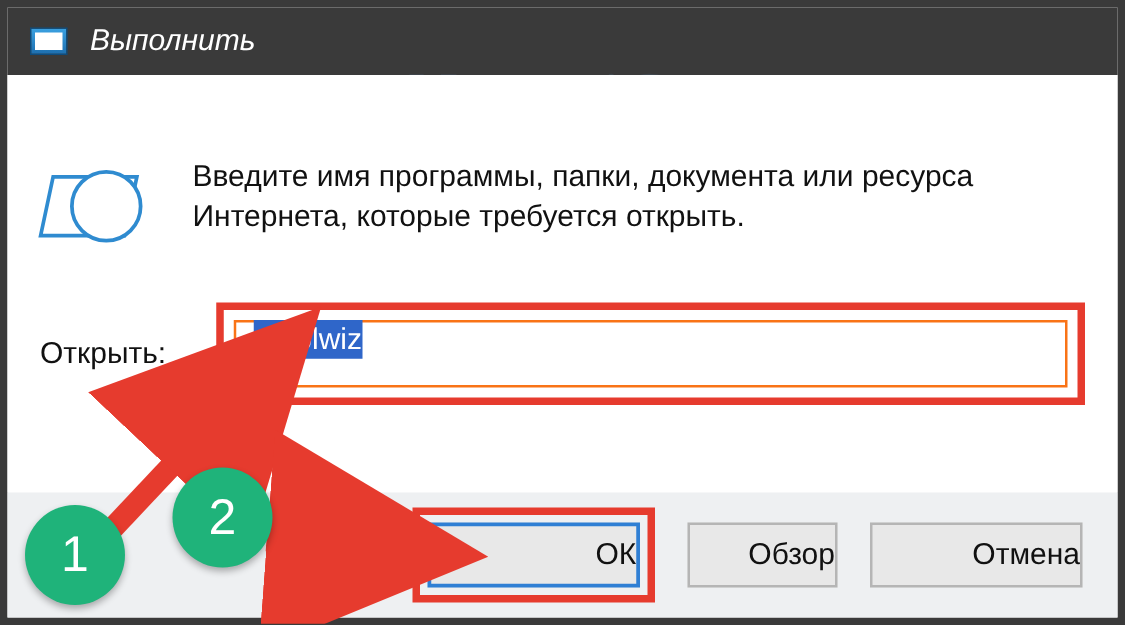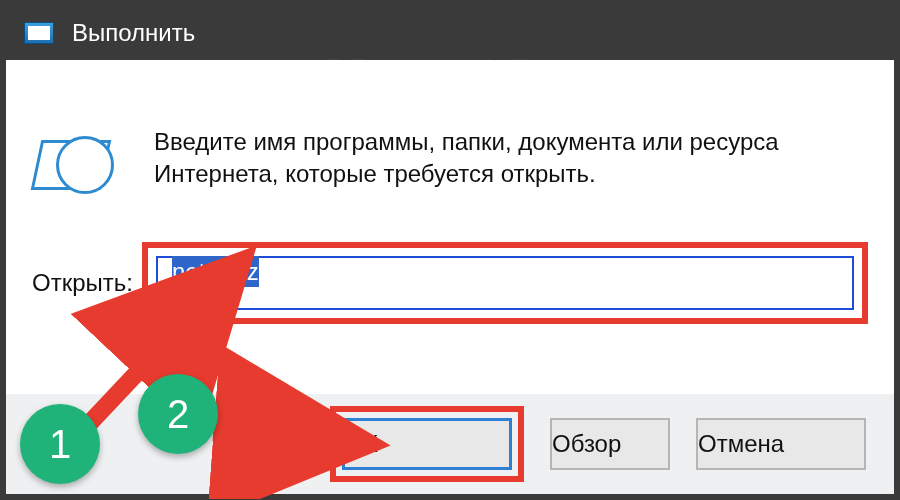--- a/index.html
+++ b/index.html
@@ -19,20 +19,21 @@
     background: #fff;
   }
   .titlebar {
     height: 54px;
     background: #3a3a3a;
     color: #fff;
     display: flex;
     align-items: center;
     padding: 0 18px;
     font-size: 24px;
+    font-style: italic;
   }
   .titlebar .run-mini-icon {
     width: 30px; height: 22px;
     margin-right: 18px;
     background: linear-gradient(#3aa0e0,#1d6fb0);
     border: 1px solid #0d4c7e;
     position: relative;
   }
   .titlebar .run-mini-icon::after{
     content:"";
@@ -85,37 +86,37 @@
     background:#fff;
   }
   .desc-text {
     font-size: 24px;
     color: #111;
     line-height: 1.35;
   }
   .open-row {
     display: flex;
     align-items: center;
-    gap: 9px;
+    gap: 40px;
     margin-top: 44px;
   }
   .open-label {
     font-size: 24px;
     color: #111;
     flex: 0 0 auto;
   }
   .input-highlight {
     border: 6px solid #e63b2e;
     padding: 8px;
     flex: 1 1 auto;
   }
   .run-input {
     width: 100%;
     height: 54px;
-    border: 2px solid #1d4ed8;
+    border: 2px solid #f97316;
     outline: none;
     font-size: 24px;
     padding: 0 14px;
     background: #fff;
     color: #000;
   }
   .run-input .sel {
     background: #2f66c9;
     color: #fff;
     padding: 2px 0;
@@ -133,21 +134,21 @@
   }
   .win-btn {
     height: 52px;
     min-width: 170px;
     background: #e8e8e8;
     border: 2px solid #b5b5b5;
     font-size: 24px;
     color: #111;
     display: flex;
     align-items: center;
-    justify-content: flex-start;
+    justify-content: flex-end;
     cursor: pointer;
     user-select: none;
   }
   .win-btn.primary {
     border: 3px solid #2f7fd4;
   }
   .ok-highlight {
     border: 6px solid #e63b2e;
     padding: 6px;
   }

